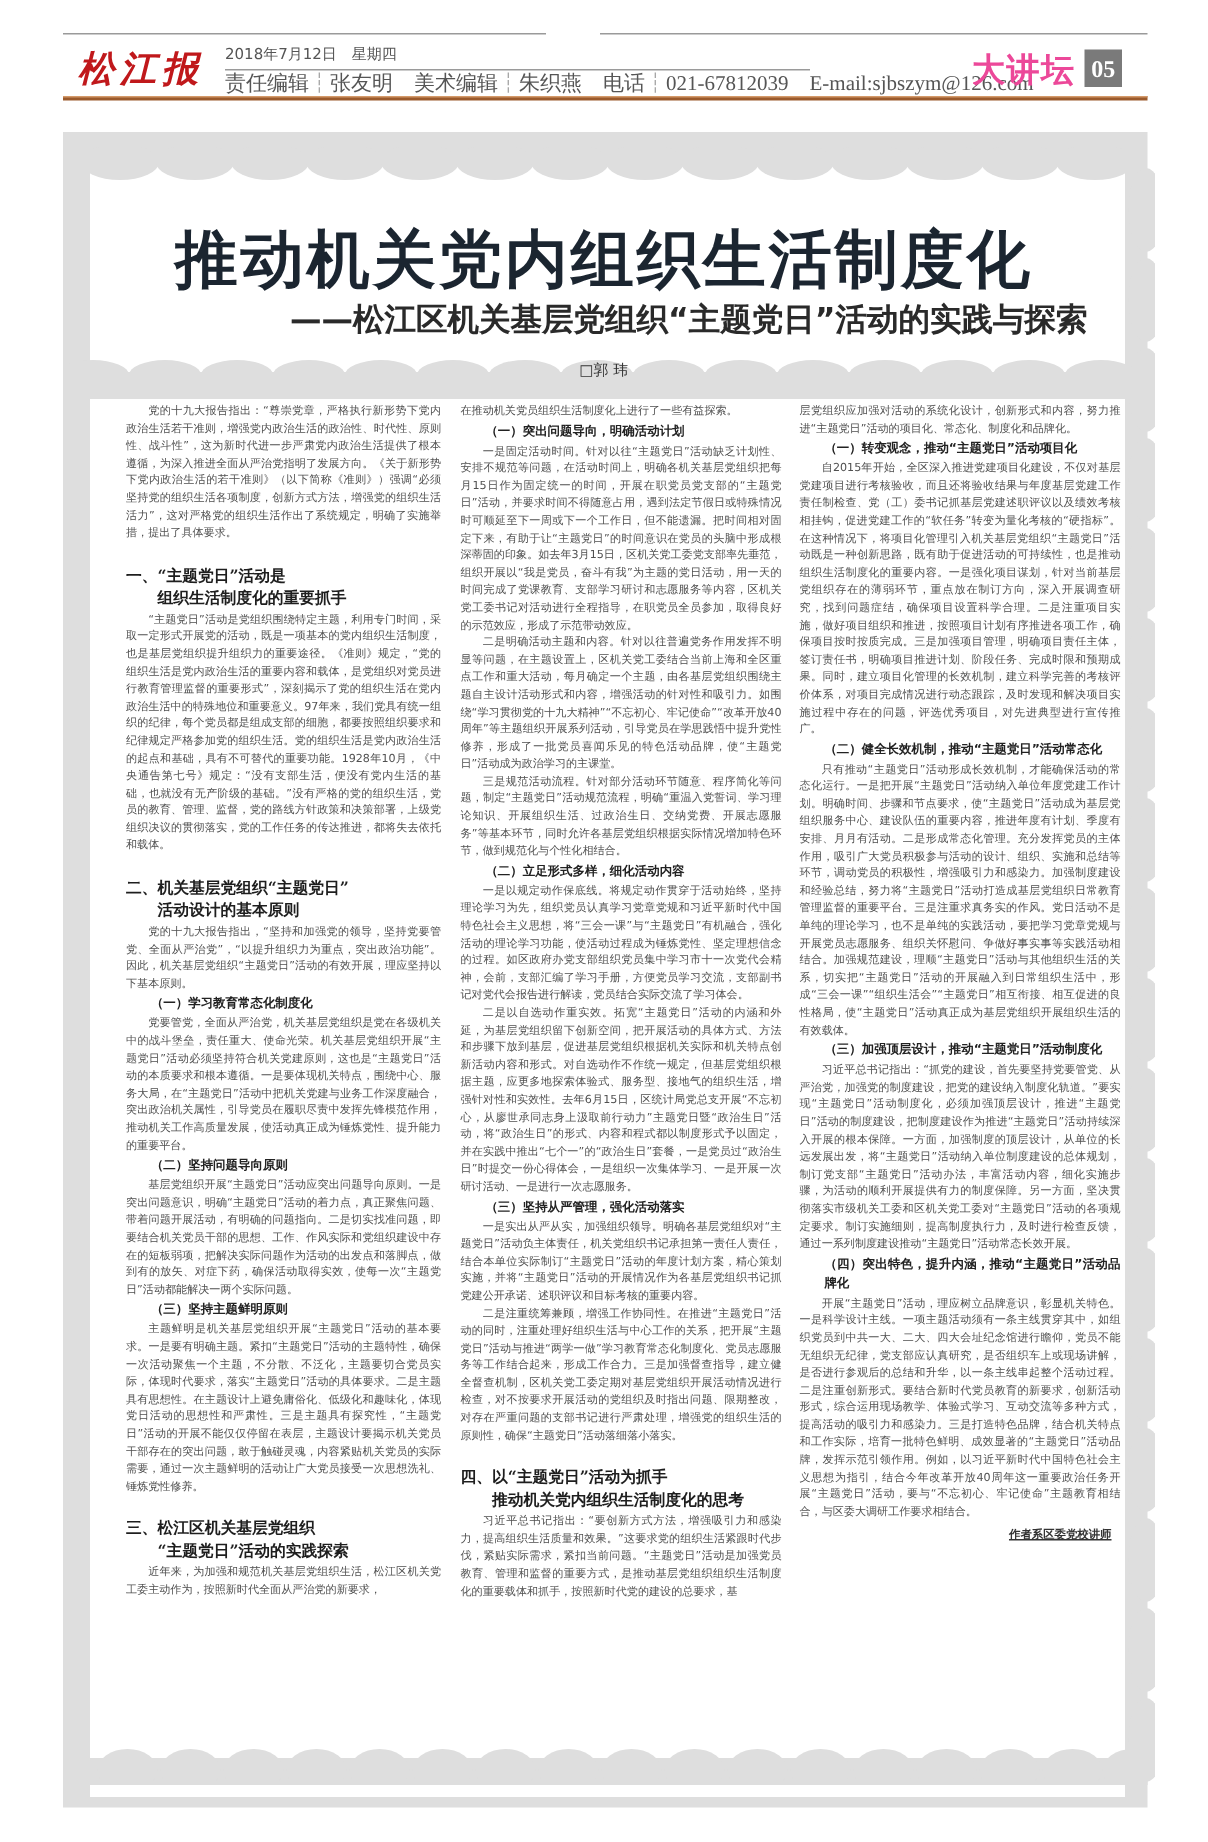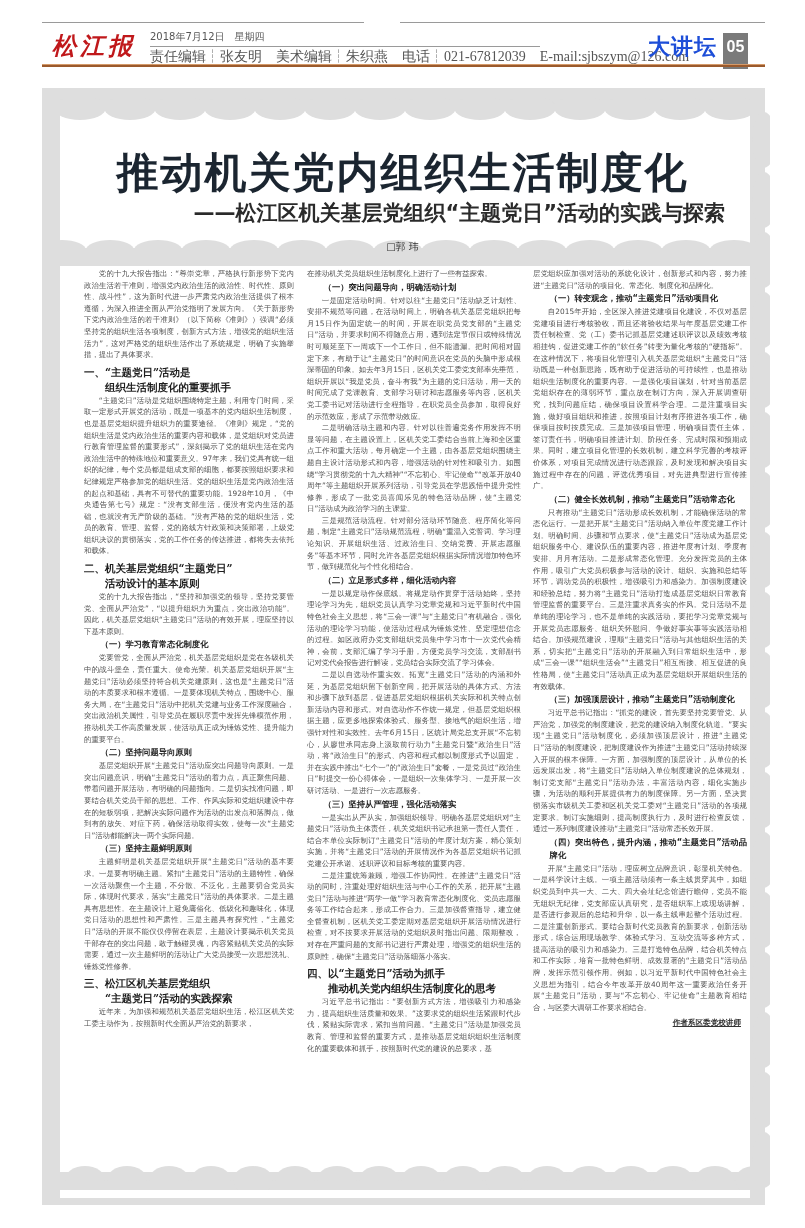--- a/index.html
+++ b/index.html
@@ -7,22 +7,22 @@
   body { position: relative; font-family: "DejaVu Sans", "Liberation Sans", sans-serif; color: #333; }
 
   
   .top-rule { position: absolute; left: 42px; top: 22px; width: 322px; height: 1px; background: #9a9a9a; }
   .top-rule.right { left: 400px; width: 365px; }
   .logo { position: absolute; left: 52px; top: 30px; font-family: "DejaVu Serif", serif; font-size: 24px; font-weight: bold; font-style: italic; color: #c0181b; letter-spacing: 4px; }
   .meta-wrap { position: absolute; left: 150px; top: 30px; width: 390px; }
   .meta-date { font-size: 10px; color: #555; height: 14px; line-height: 14px; }
   .meta-line { height: 1px; background: #9a9a9a; margin: 2px 0 4px; width: 390px; }
   .meta-staff { font-size: 14px; color: #555; line-height: 12px; white-space: nowrap; font-family: Liberation Serif, serif; }
-  .section-name { position: absolute; left: 648px; top: 32px; font-family: "DejaVu Serif", serif; font-weight: bold; font-size: 22px; color: #1d4ed8; letter-spacing: 1px; }
-  .page-no { position: absolute; left: 723px; top: 33px; width: 25px; height: 36px; background: #7a7a7a; color: #fff; font-family: Liberation Sans, sans-serif; font-weight: bold; font-size: 16px; text-align: center; line-height: 27px; }
+  .section-name { position: absolute; left: 648px; top: 32px; font-family: "DejaVu Serif", serif; font-weight: bold; font-size: 22px; color: #ec4899; letter-spacing: 1px; }
+  .page-no { position: absolute; left: 723px; top: 33px; width: 25px; height: 25px; background: #7a7a7a; color: #fff; font-family: Liberation Serif, serif; font-weight: bold; font-size: 16px; text-align: center; line-height: 27px; }
   .brown-rule { position: absolute; left: 42px; top: 64px; width: 723px; height: 3px; background: #9b5a2c; border-top: 1px solid #d49a6a; }
 
   
   .frame { position: absolute; left: 42px; top: 88px; width: 723px; height: 1117px; background: #dedede; }
   .frame-inner { position: absolute; left: 60px; top: 118px; width: 690px; height: 1080px; background: #fff; }
   .scallop-top { position: absolute; left: 50px; top: 98px; width: 710px; height: 30px; }
   .scallop-right { position: absolute; left: 750px; top: 110px; width: 20px; height: 1090px; }
   .scallop-bottom { position: absolute; left: 55px; top: 1150px; width: 710px; height: 40px; }
 
   .headline { position: absolute; left: 80px; top: 145px; width: 645px; text-align: center; font-family: "DejaVu Sans", sans-serif; font-weight: bold; font-size: 42px; color: #1b2530; letter-spacing: 2px; }
@@ -30,21 +30,21 @@
   .byline-band { position: absolute; left: 42px; top: 248px; width: 723px; height: 18px; background: #dedede; }
   .byline-scallop { position: absolute; left: 42px; top: 230px; width: 723px; height: 20px; }
   .byline { position: absolute; left: 0; top: 240px; width: 805px; text-align: center; font-size: 10px; color: #333; }
 
   
   .col { position: absolute; top: 268px; font-size: 7.4px; line-height: 11.6px; color: #505050; text-align: justify; }
   .col.c1 { left: 84px; width: 210px; }
   .col.c2 { left: 307px; width: 214px; }
   .col.c3 { left: 533px; width: 214px; }
   .p { text-indent: 2em; }
-  .h1 { font-family: "DejaVu Serif", serif; font-weight: bold; color: #1e1e1e; font-size: 10.5px; line-height: 15px; margin-top: 4px; }
+  .h1 { font-family: "DejaVu Serif", serif; font-weight: bold; color: #1e1e1e; font-size: 10.5px; line-height: 15px; margin-top: 16px; }
   .h1 .l2 { display: block; padding-left: 2em; }
   .h2 { font-weight: bold; color: #222; font-size: 8.3px; line-height: 13px; padding-left: 2em; margin: 1px 0; }
   .author-note { text-align: right; font-weight: bold; color: #333; font-size: 7.6px; margin-top: 4px; padding-right: 6px; text-decoration: underline; }
 </style>
 </head>
 <body>
 
 <div class="top-rule"></div>
 <div class="top-rule right"></div>
 <div class="logo">松江报</div>

